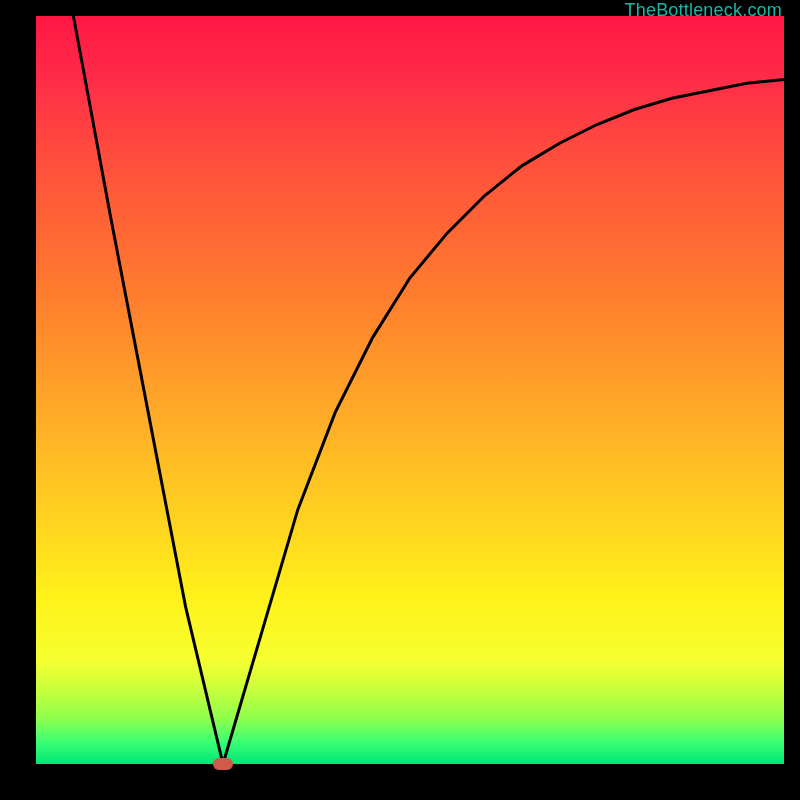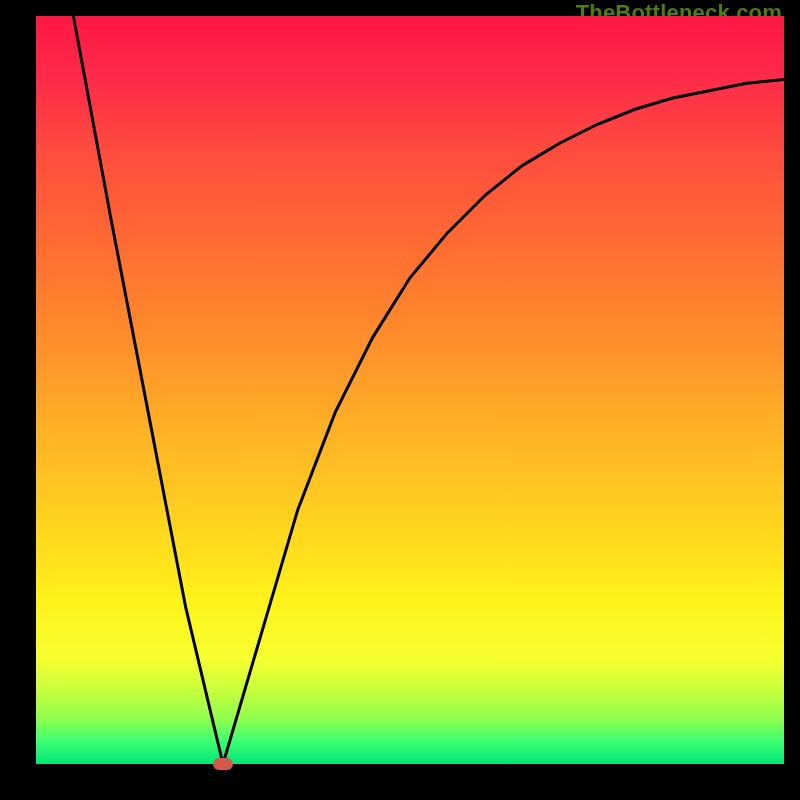--- a/index.html
+++ b/index.html
@@ -39,23 +39,23 @@
       #c9ff3c 90%,
       #8dff4d 94%,
       #3cff74 97%,
       #00e676 100%
     );
   }
   .watermark {
     position: absolute;
     top: 0px;
     right: 18px;
-    color: #4d7c0f;
-    font-size: 22px;
-    font-weight: 700;
+    color: #14b8a6;
+    font-size: 18px;
+    font-weight: 400;
     letter-spacing: 0.2px;
     user-select: none;
   }
   svg.curve {
     position: absolute;
     left: 0;
     top: 0;
     width: 748px;
     height: 748px;
   }

